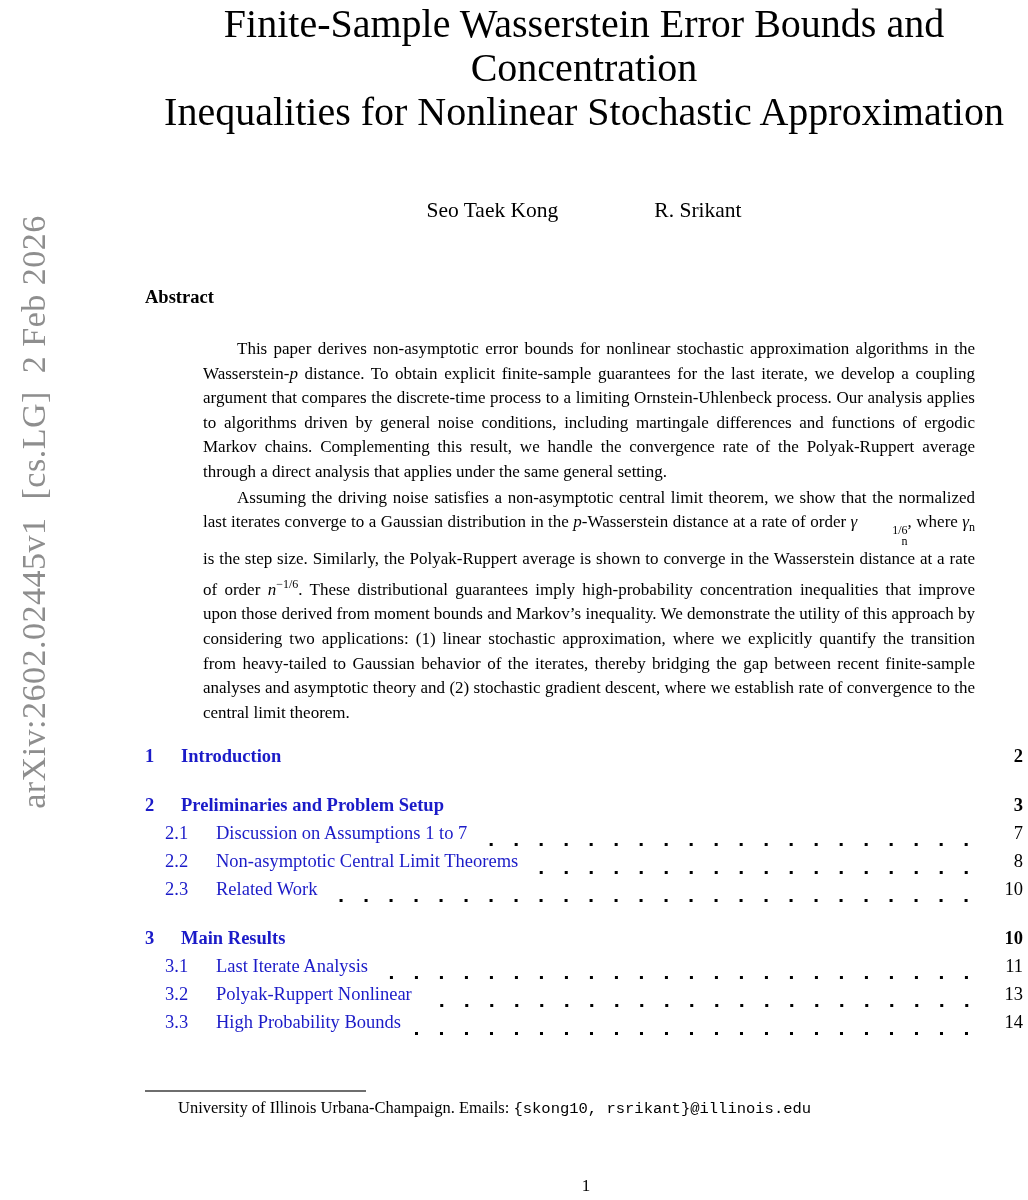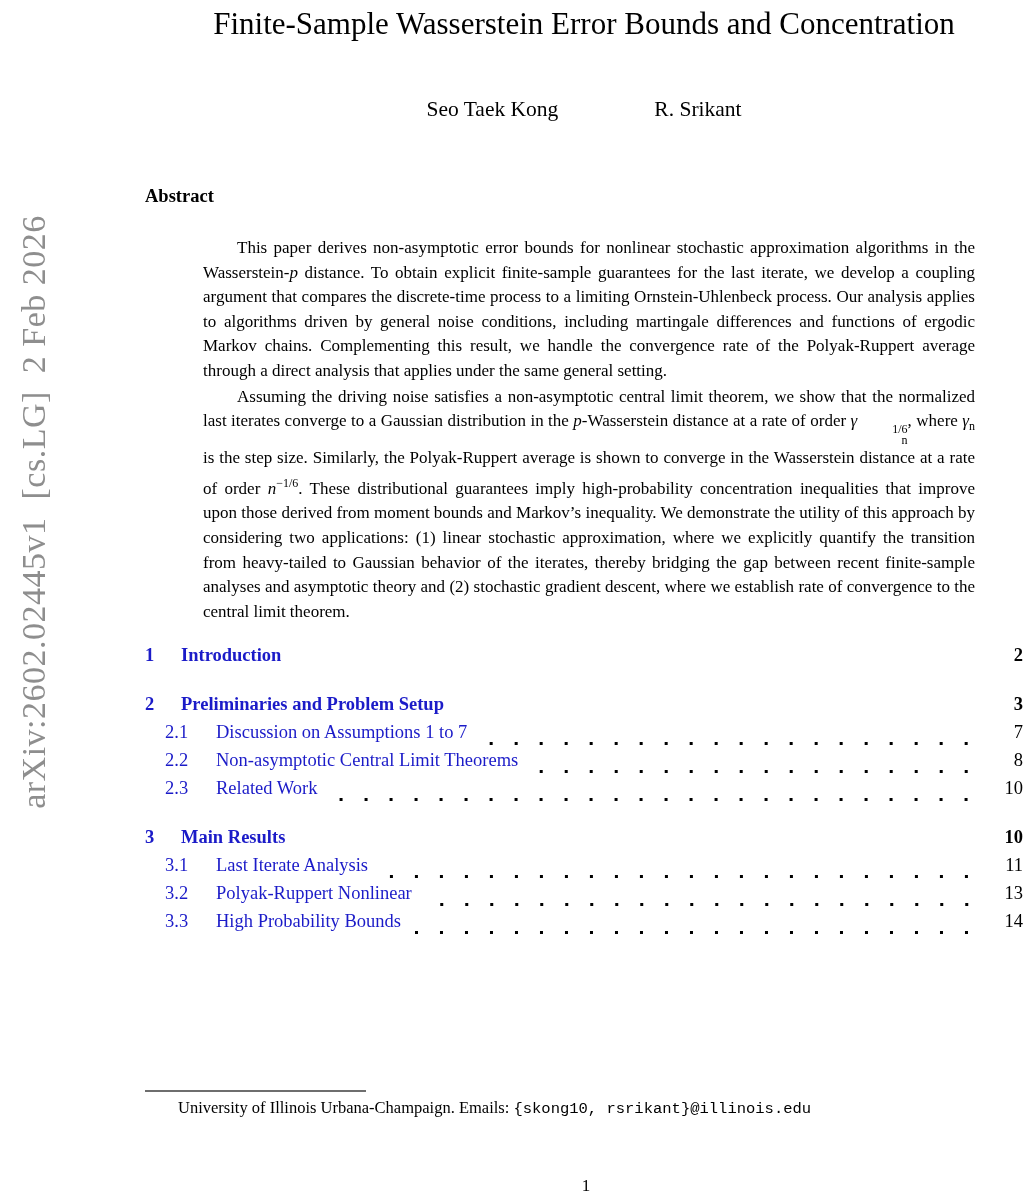--- a/index.html
+++ b/index.html
@@ -27,28 +27,28 @@
     letter-spacing:0.5px;
   }
   
   .content{
     position:absolute;
     left:145px;top:0;
     width:878px;
   }
   .title{
     margin-top:2px;
-    font-size:31px;
+    font-size:40px;
     font-weight:normal;
     text-align:center;
     line-height:44px;
   }
   .title-line{display:block;}
   .authors{
-    margin-top:51px;
+    margin-top:64px;
     display:flex;
     justify-content:center;
     gap:96px;
     font-size:21.5px;
   }
   .abstract{margin-top:64px;}
   .abstract-heading{
     text-align:left;
     font-size:18.5px;
     font-weight:bold;
@@ -150,20 +150,21 @@
 <body>
 
 <div class="page">
 
   <div class="arxiv-banner">arXiv:2602.02445v1  [cs.LG]  2 Feb 2026</div>
 
   <main class="content">
 
     <h1 class="title">
       <span class="title-line">Finite-Sample Wasserstein Error Bounds and Concentration</span>
+      <span class="title-line">Inequalities for Nonlinear Stochastic Approximation</span>
     </h1>
 
     <div class="authors">
       <span class="author">Seo Taek Kong</span>
       <span class="author">R. Srikant</span>
     </div>
 
     <section class="abstract">
       <h2 class="abstract-heading">Abstract</h2>
       <p class="abs-p"><span>This paper derives non-asymptotic error bounds for nonlinear stochastic approximation algorithms in the Wasserstein-</span><i>p</i><span> distance. To obtain explicit finite-sample guarantees for the last iterate, we develop a coupling argument that compares the discrete-time process to a limiting Ornstein-Uhlenbeck process. Our analysis applies to algorithms driven by general noise conditions, including martingale differences and functions of ergodic Markov chains. Complementing this result, we handle the convergence rate of the Polyak-Ruppert average through a direct analysis that applies under the same general setting.</span></p>

